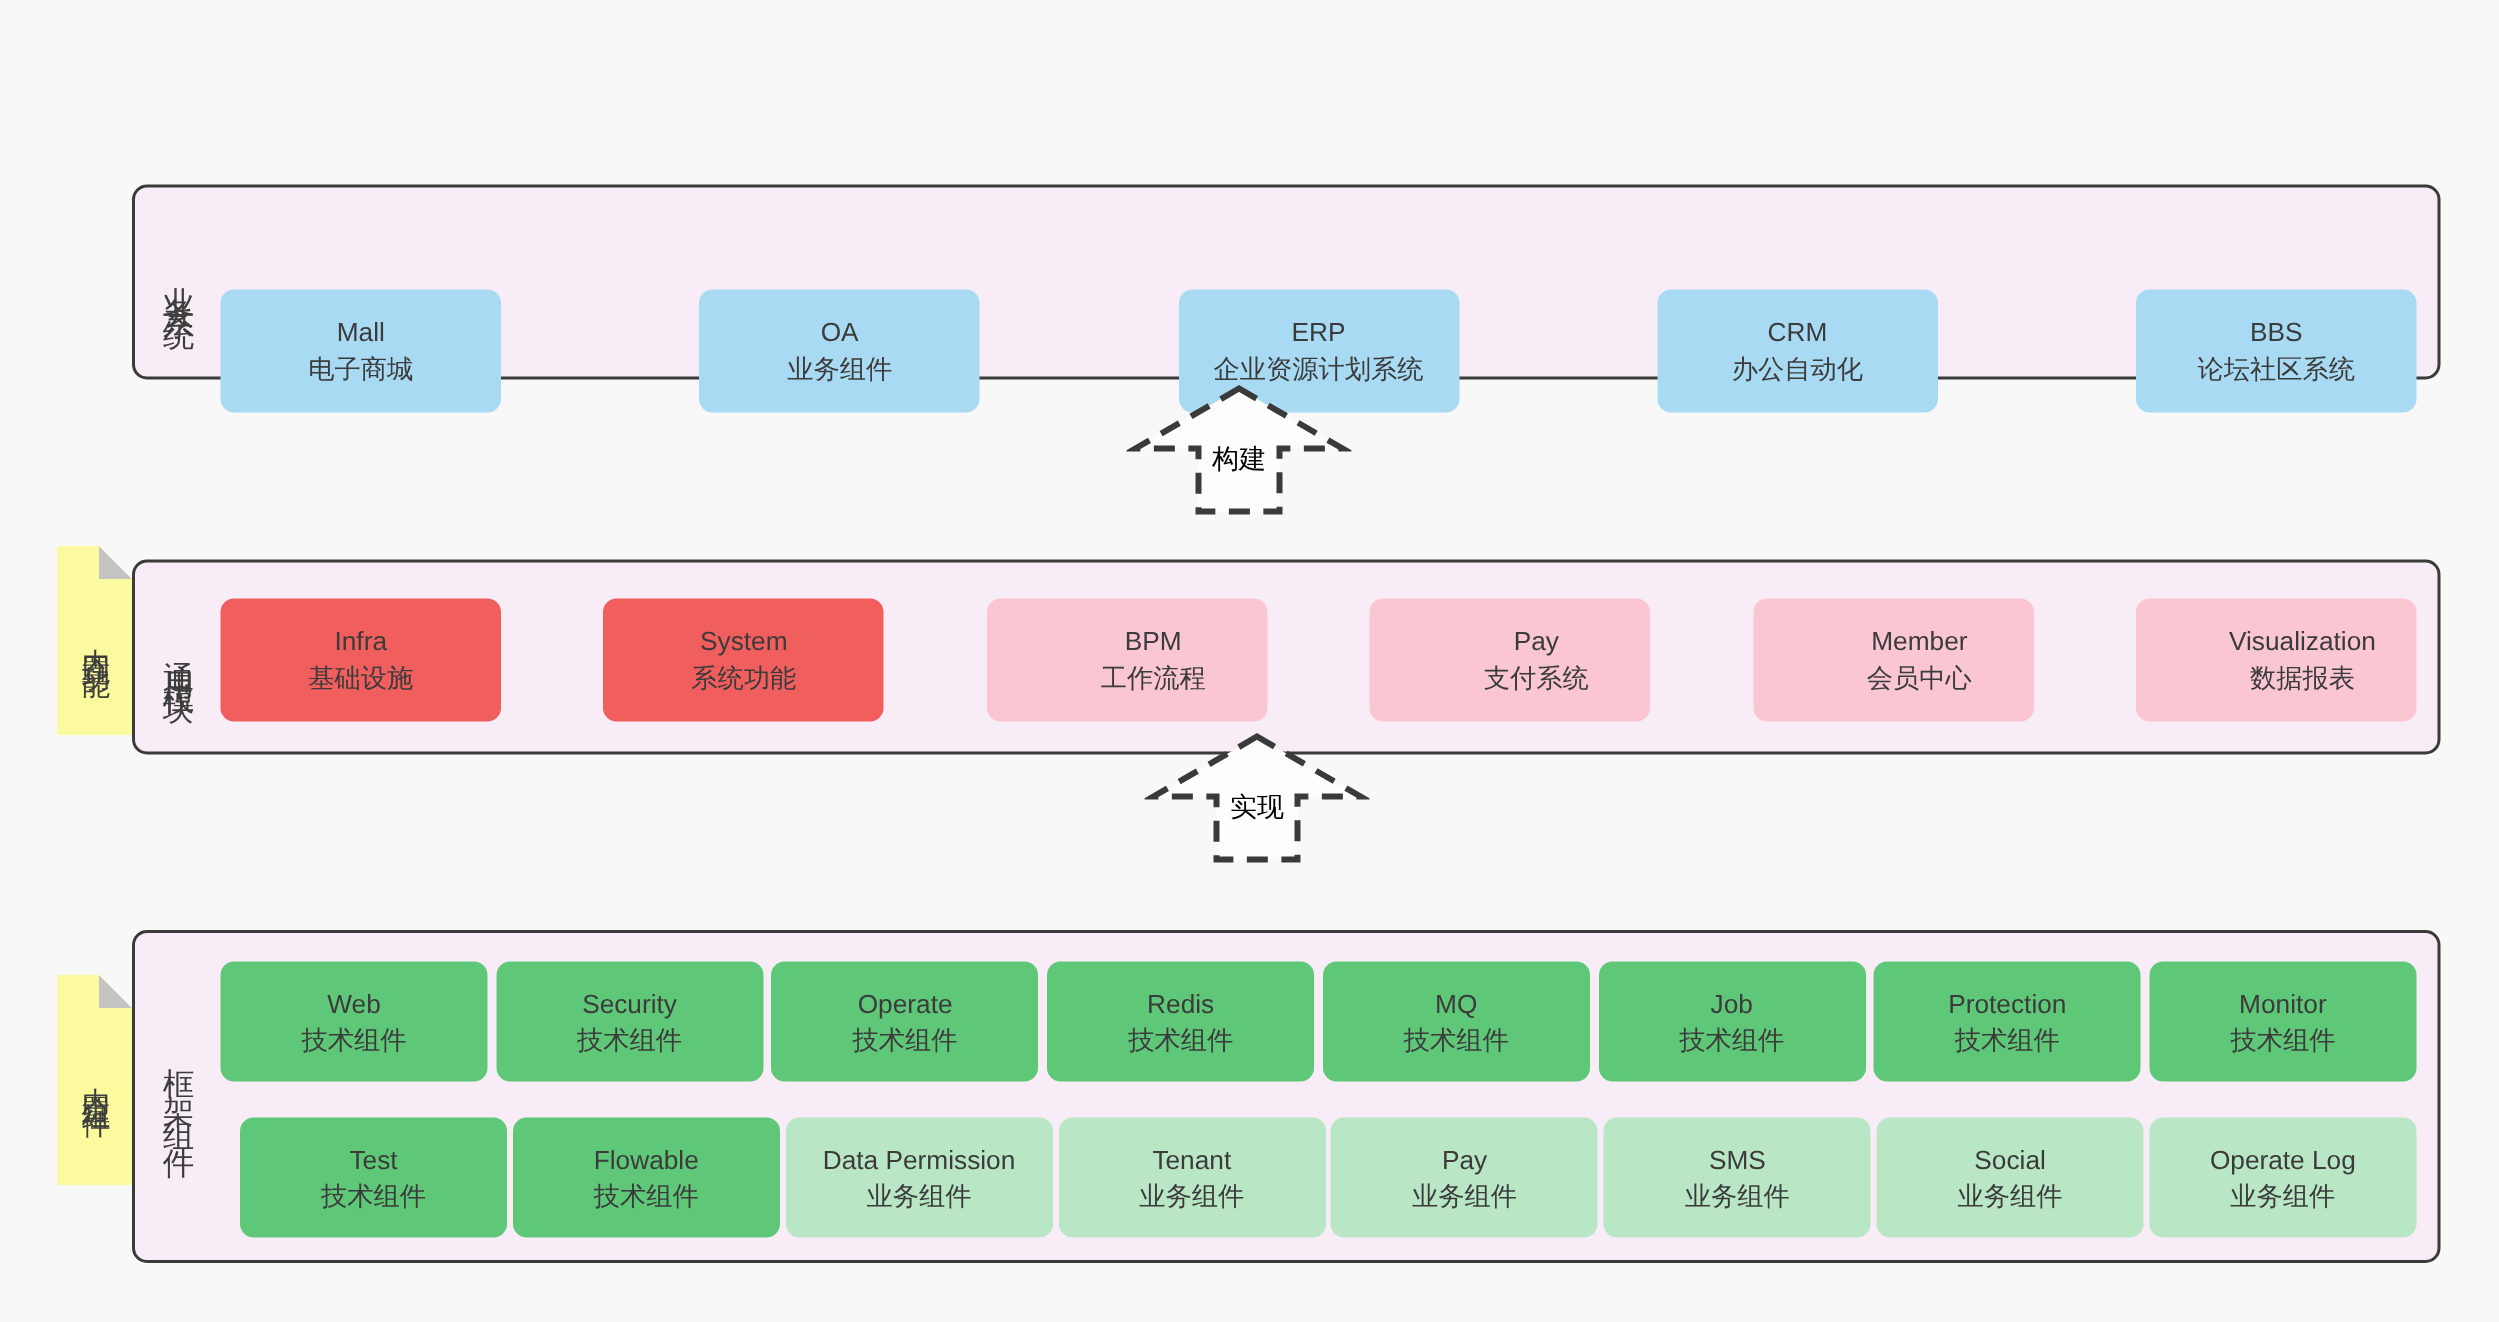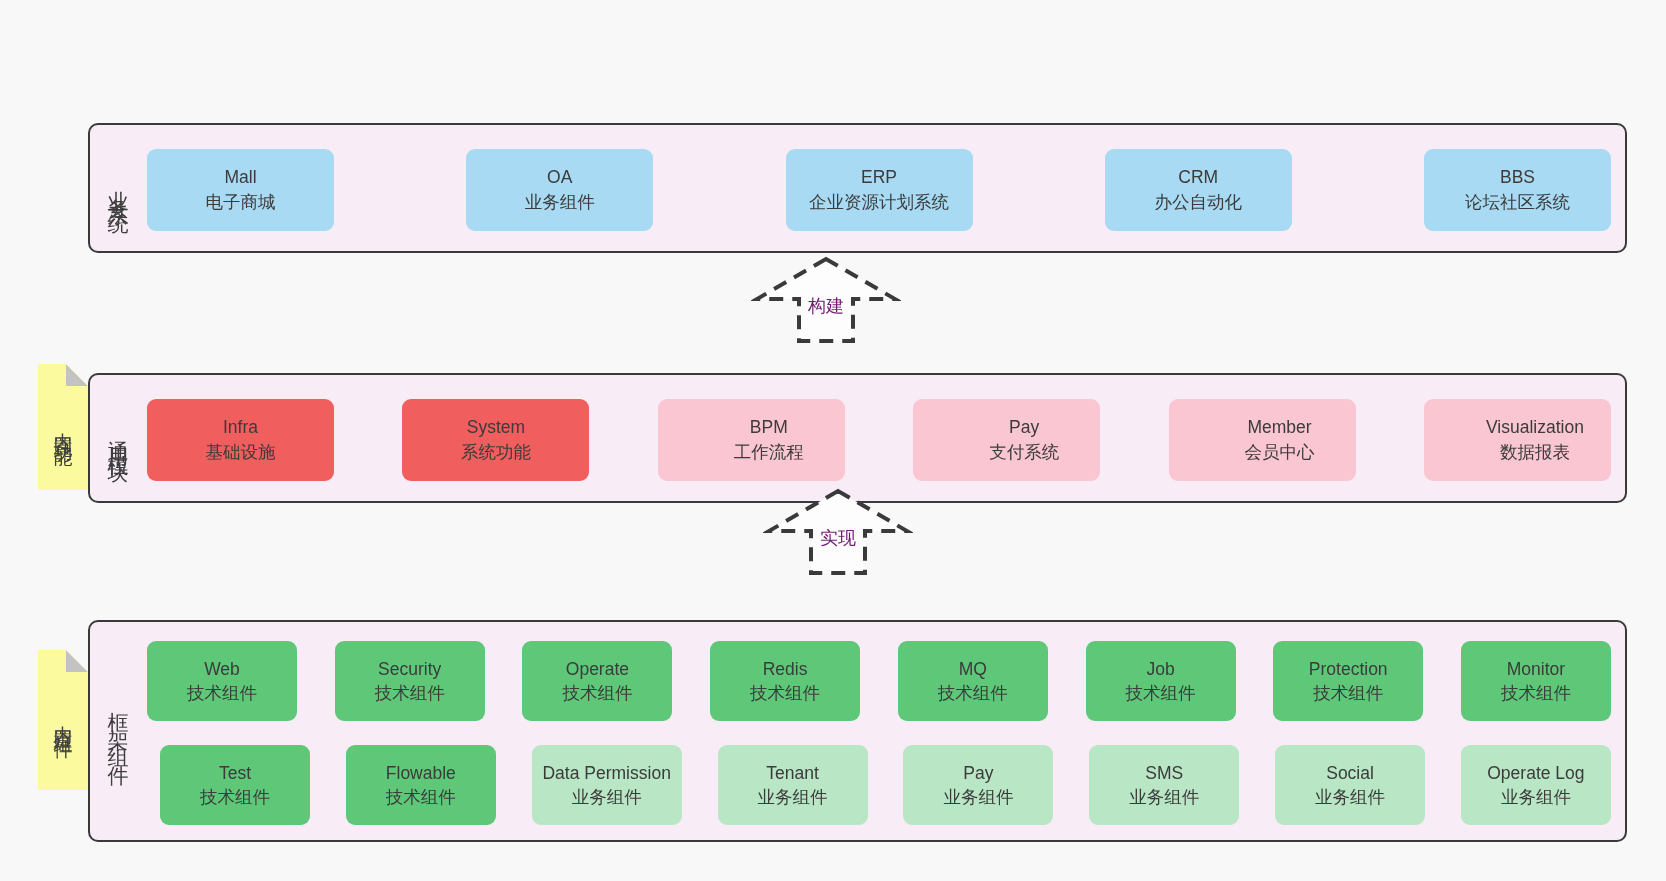--- a/index.html
+++ b/index.html
@@ -56,23 +56,23 @@
     border-radius: 9px;
     display: flex;
     flex-direction: column;
     align-items: center;
     justify-content: center;
     text-align: center;
     font-size: 17.5px;
     line-height: 25px;
     color: #3b3b3b;
   }
-  .layer-3 .box { width: 150px; height: 80px; line-height: 24px; padding: 0 6px; }
-
-  .blue       { background: #a8daf3; }
+  .layer-3 .box { width: 178px; height: 80px; line-height: 24px; padding: 0 6px; }
+
+  .blue       { background: #a8daf3; margin-top: 44px; }
   .red        { background: #f15e5e; }
   .pink       { background: #f9c6d1; padding-left: 35px; }
   .green      { background: #5fc878; }
   .lightgreen { background: #b9e6c5; }
 
   
   .note {
     position: absolute;
     left: 38px;
     width: 50px;
@@ -111,21 +111,21 @@
   .arrow-2 { left: 763px; top: 488px; }
   .arrow svg { display: block; width: 100%; height: 100%; }
   .arrow-label {
     position: absolute;
     left: 50%;
     top: 38px;
     transform: translateX(-50%);
     background: #fdfdfd;
     padding: 0 3px;
     font-size: 18px;
-    color: #701a75;
+    color: #000000;
     white-space: nowrap;
   }
 </style>
 </head>
 <body>
 
 <div class="layer layer-1">
   <div class="v-label">业务系统</div>
   <div class="box-row">
     <div class="box blue">

